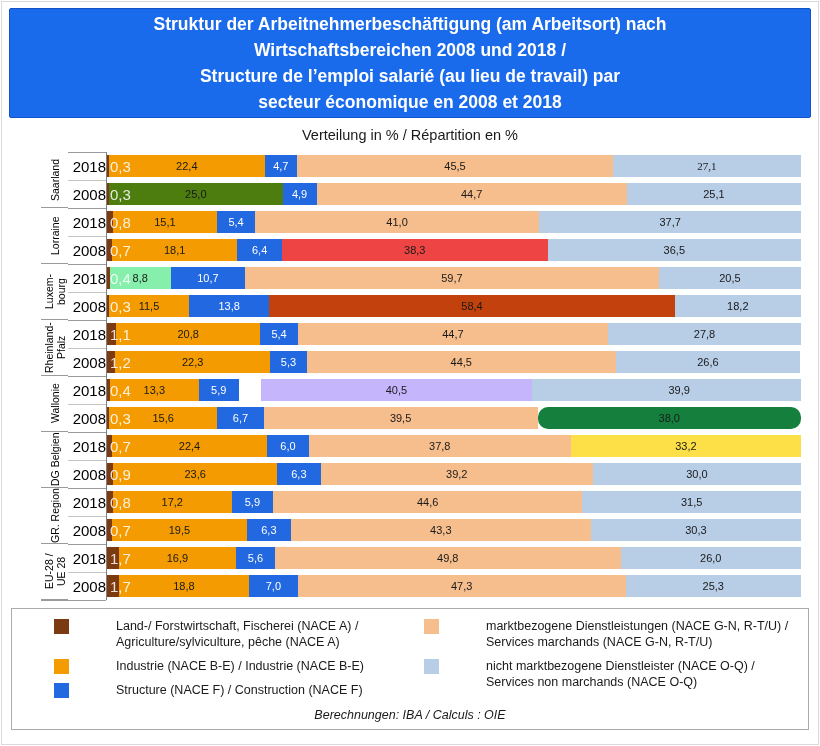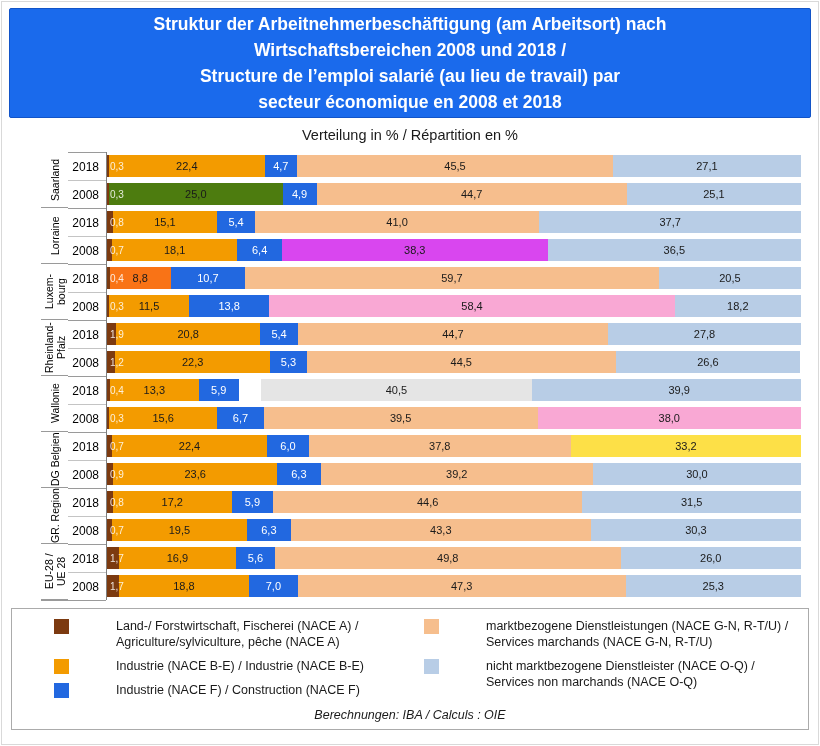--- a/index.html
+++ b/index.html
@@ -7,29 +7,29 @@
   .page{position:absolute;inset:1px;border:1px solid #d9d9d9;background:#fff;padding:6px 7px;box-sizing:border-box;}
   
   .title-band{background:#1a6aec;border:1px solid #1254c8;border-radius:2px;height:108px;display:flex;flex-direction:column;align-items:center;justify-content:center;}
   .title-band div{color:#fff;font-weight:bold;font-size:17.5px;line-height:26px;text-align:center;}
   .subtitle{text-align:center;font-size:14.5px;color:#1a1a1a;padding:9px 0 7px 0;}
   
   .chart{margin:2px 10px 0 32px;}
   .group{display:grid;grid-template-columns:27px 38px 1fr;grid-auto-rows:28px;}
   .group-name{grid-column:1;grid-row:1 / span 2;border-top:1px solid #9a9a9a;display:flex;align-items:center;justify-content:center;
     writing-mode:vertical-rl;transform:rotate(180deg);font-size:10.5px;color:#000;line-height:12px;text-align:center;white-space:pre-line;}
-  .year{grid-column:2;display:flex;align-items:center;justify-content:flex-end;padding-right:7px;font-size:12px;color:#000;}
+  .year{grid-column:2;display:flex;align-items:center;justify-content:flex-end;font-size:15px;color:#000;}
   .year.y1{border-top:1px solid #9a9a9a;}
   .year.y2{border-top:1px solid #c4c4c4;}
   .track-wrap{grid-column:3;border-left:1px solid #7f7f7f;display:flex;align-items:center;}
   .track{position:relative;display:flex;width:100%;height:22px;}
   .seg{height:100%;display:flex;align-items:center;justify-content:center;box-sizing:border-box;}
   .seg span{font-size:11px;color:#1a1a1a;white-space:nowrap;}
   .seg.white span{color:#fff;}
-  .first-label{position:absolute;left:3px;top:0;bottom:0;display:flex;align-items:center;font-size:10px;color:rgba(255,255,255,0.85);z-index:2;text-align:center;}
+  .first-label{position:absolute;left:3px;top:0;bottom:0;display:flex;align-items:center;font-size:15px;color:rgba(255,255,255,0.85);z-index:2;text-align:center;}
   .chart-end{width:65px;height:1px;background:#9a9a9a;}
   
   .legend-box{border:1px solid #ababab;margin:7px 2px 0 2px;padding:9px 10px 3px 10px;}
   .legend-cols{display:flex;}
   .legend-col.left{width:382px;padding-left:32px;box-sizing:border-box;}
   .legend-col.right{flex:1;padding-left:20px;}
   .legend-item{display:flex;align-items:flex-start;margin-bottom:8px;gap:36px;}
   .swatch{width:15px;height:15px;flex:0 0 15px;margin-right:11px;margin-top:1px;}
   .legend-label{font-size:12.5px;line-height:16px;color:#1a1a1a;white-space:pre-line;}
   .footer{text-align:center;font-style:italic;font-size:12.5px;color:#1a1a1a;padding:2px 0 4px 0;}
@@ -59,21 +59,21 @@
               <div class="seg" style="width: 0.3%; background: rgb(124, 58, 16);"></div>
               <div class="seg" style="width: 22.4%; background: rgb(243, 155, 0);">
                 <span>22,4</span>
               </div>
               <div class="seg white" style="width: 4.7%; background: rgb(34, 104, 224);">
                 <span>4,7</span>
               </div>
               <div class="seg" style="width: 45.5%; background: rgb(246, 190, 141);">
                 <span>45,5</span>
               </div>
-              <div class="seg" style="width: 27.1%; background: rgb(184, 205, 230);">
+              <div class="seg" style="width: 27.1%; background: rgb(184, 205, 230); font-family: Liberation Serif, serif;">
                 <span>27,1</span>
               </div>
             </div>
           </div>
           <div class="year y2">2008</div>
           <div class="track-wrap">
             <div class="track">
               <div class="first-label">0,3</div>
               <div class="seg" style="width: 0.3%; background: rgb(124, 58, 16);"></div>
               <div class="seg" style="width: 25%; background: #4d7c0f;">
@@ -116,38 +116,38 @@
           <div class="track-wrap">
             <div class="track">
               <div class="first-label">0,7</div>
               <div class="seg" style="width: 0.7%; background: rgb(124, 58, 16);"></div>
               <div class="seg" style="width: 18.1%; background: rgb(243, 155, 0);">
                 <span>18,1</span>
               </div>
               <div class="seg white" style="width: 6.4%; background: rgb(34, 104, 224);">
                 <span>6,4</span>
               </div>
-              <div class="seg" style="width: 38.3%; background: #d946ef; text-align: center;">
+              <div class="seg" style="width: 38.3%; background: #ef4444; text-align: center;">
                 <span>38,3</span>
               </div>
               <div class="seg" style="width: 36.5%; background: rgb(184, 205, 230);">
                 <span>36,5</span>
               </div>
             </div>
           </div>
         </div>
         <div class="group">
           <div class="group-name">Luxem-
 bourg</div>
           <div class="year y1">2018</div>
           <div class="track-wrap">
             <div class="track">
               <div class="first-label">0,4</div>
               <div class="seg" style="width: 0.4%; background: rgb(124, 58, 16);"></div>
-              <div class="seg" style="width: 8.8%; background: #f97316;">
+              <div class="seg" style="width: 8.8%; background: #86efac;">
                 <span>8,8</span>
               </div>
               <div class="seg white" style="width: 10.7%; background: rgb(34, 104, 224);">
                 <span>10,7</span>
               </div>
               <div class="seg" style="width: 59.7%; background: rgb(246, 190, 141);">
                 <span>59,7</span>
               </div>
               <div class="seg" style="width: 20.5%; background: rgb(184, 205, 230);">
                 <span>20,5</span>
@@ -158,36 +158,36 @@
           <div class="track-wrap">
             <div class="track">
               <div class="first-label">0,3</div>
               <div class="seg" style="width: 0.3%; background: rgb(124, 58, 16);"></div>
               <div class="seg" style="width: 11.5%; background: rgb(243, 155, 0);">
                 <span>11,5</span>
               </div>
               <div class="seg white" style="width: 11.6%; background: rgb(34, 104, 224);">
                 <span>13,8</span>
               </div>
-              <div class="seg" style="width: 58.4%; background: #f9a8d4;">
+              <div class="seg" style="width: 58.4%; background: #c2410c;">
                 <span>58,4</span>
               </div>
               <div class="seg" style="width: 18.2%; background: rgb(184, 205, 230);">
                 <span>18,2</span>
               </div>
             </div>
           </div>
         </div>
         <div class="group">
           <div class="group-name">Rheinland-
 Pfalz</div>
           <div class="year y1">2018</div>
           <div class="track-wrap">
             <div class="track">
-              <div class="first-label">1,9</div>
+              <div class="first-label">1,1</div>
               <div class="seg" style="width: 1.3%; background: rgb(124, 58, 16);"></div>
               <div class="seg" style="width: 20.8%; background: rgb(243, 155, 0);">
                 <span>20,8</span>
               </div>
               <div class="seg white" style="width: 5.4%; background: rgb(34, 104, 224);">
                 <span>5,4</span>
               </div>
               <div class="seg" style="width: 44.7%; background: rgb(246, 190, 141);">
                 <span>44,7</span>
               </div>
@@ -222,21 +222,21 @@
           <div class="track-wrap">
             <div class="track">
               <div class="first-label">0,4</div>
               <div class="seg" style="width: 0.4%; background: rgb(124, 58, 16);"></div>
               <div class="seg" style="width: 13.3%; background: rgb(243, 155, 0);">
                 <span>13,3</span>
               </div>
               <div class="seg white" style="width: 5.9%; background: rgb(34, 104, 224);">
                 <span>5,9</span>
               </div>
-              <div class="seg" style="width: 40.5%; background: #e5e5e5; margin-left: 22px;">
+              <div class="seg" style="width: 40.5%; background: #c4b5fd; margin-left: 22px;">
                 <span>40,5</span>
               </div>
               <div class="seg" style="width: 39.9%; background: rgb(184, 205, 230); padding-left: 25px;">
                 <span>39,9</span>
               </div>
             </div>
           </div>
           <div class="year y2">2008</div>
           <div class="track-wrap">
             <div class="track">
@@ -244,21 +244,21 @@
               <div class="seg" style="width: 0.3%; background: rgb(124, 58, 16);"></div>
               <div class="seg" style="width: 15.6%; background: rgb(243, 155, 0);">
                 <span>15,6</span>
               </div>
               <div class="seg white" style="width: 6.7%; background: rgb(34, 104, 224);">
                 <span>6,7</span>
               </div>
               <div class="seg" style="width: 39.5%; background: rgb(246, 190, 141);">
                 <span>39,5</span>
               </div>
-              <div class="seg" style="width: 38%; background: #f9a8d4;">
+              <div class="seg" style="width: 38%; background: #15803d; border-radius: 10px;">
                 <span>38,0</span>
               </div>
             </div>
           </div>
         </div>
         <div class="group">
           <div class="group-name">DG Belgien</div>
           <div class="year y1">2018</div>
           <div class="track-wrap">
             <div class="track">
@@ -392,21 +392,21 @@
             <div class="swatch" style="background: rgb(124, 58, 16);"></div>
             <div class="legend-label">Land-/ Forstwirtschaft, Fischerei (NACE A) /
 Agriculture/sylviculture, pêche (NACE A)</div>
           </div>
           <div class="legend-item">
             <div class="swatch" style="background: rgb(243, 155, 0);"></div>
             <div class="legend-label">Industrie (NACE B-E) / Industrie (NACE B-E)</div>
           </div>
           <div class="legend-item">
             <div class="swatch" style="background: rgb(34, 104, 224);"></div>
-            <div class="legend-label">Industrie (NACE F) / Construction (NACE F)</div>
+            <div class="legend-label">Structure (NACE F) / Construction (NACE F)</div>
           </div>
         </div>
       <div class="legend-col right">
           <div class="legend-item">
             <div class="swatch" style="background: rgb(246, 190, 141);"></div>
             <div class="legend-label">marktbezogene Dienstleistungen (NACE G-N, R-T/U) /
 Services marchands (NACE G-N, R-T/U)</div>
           </div>
           <div class="legend-item">
             <div class="swatch" style="background: rgb(184, 205, 230);"></div>

